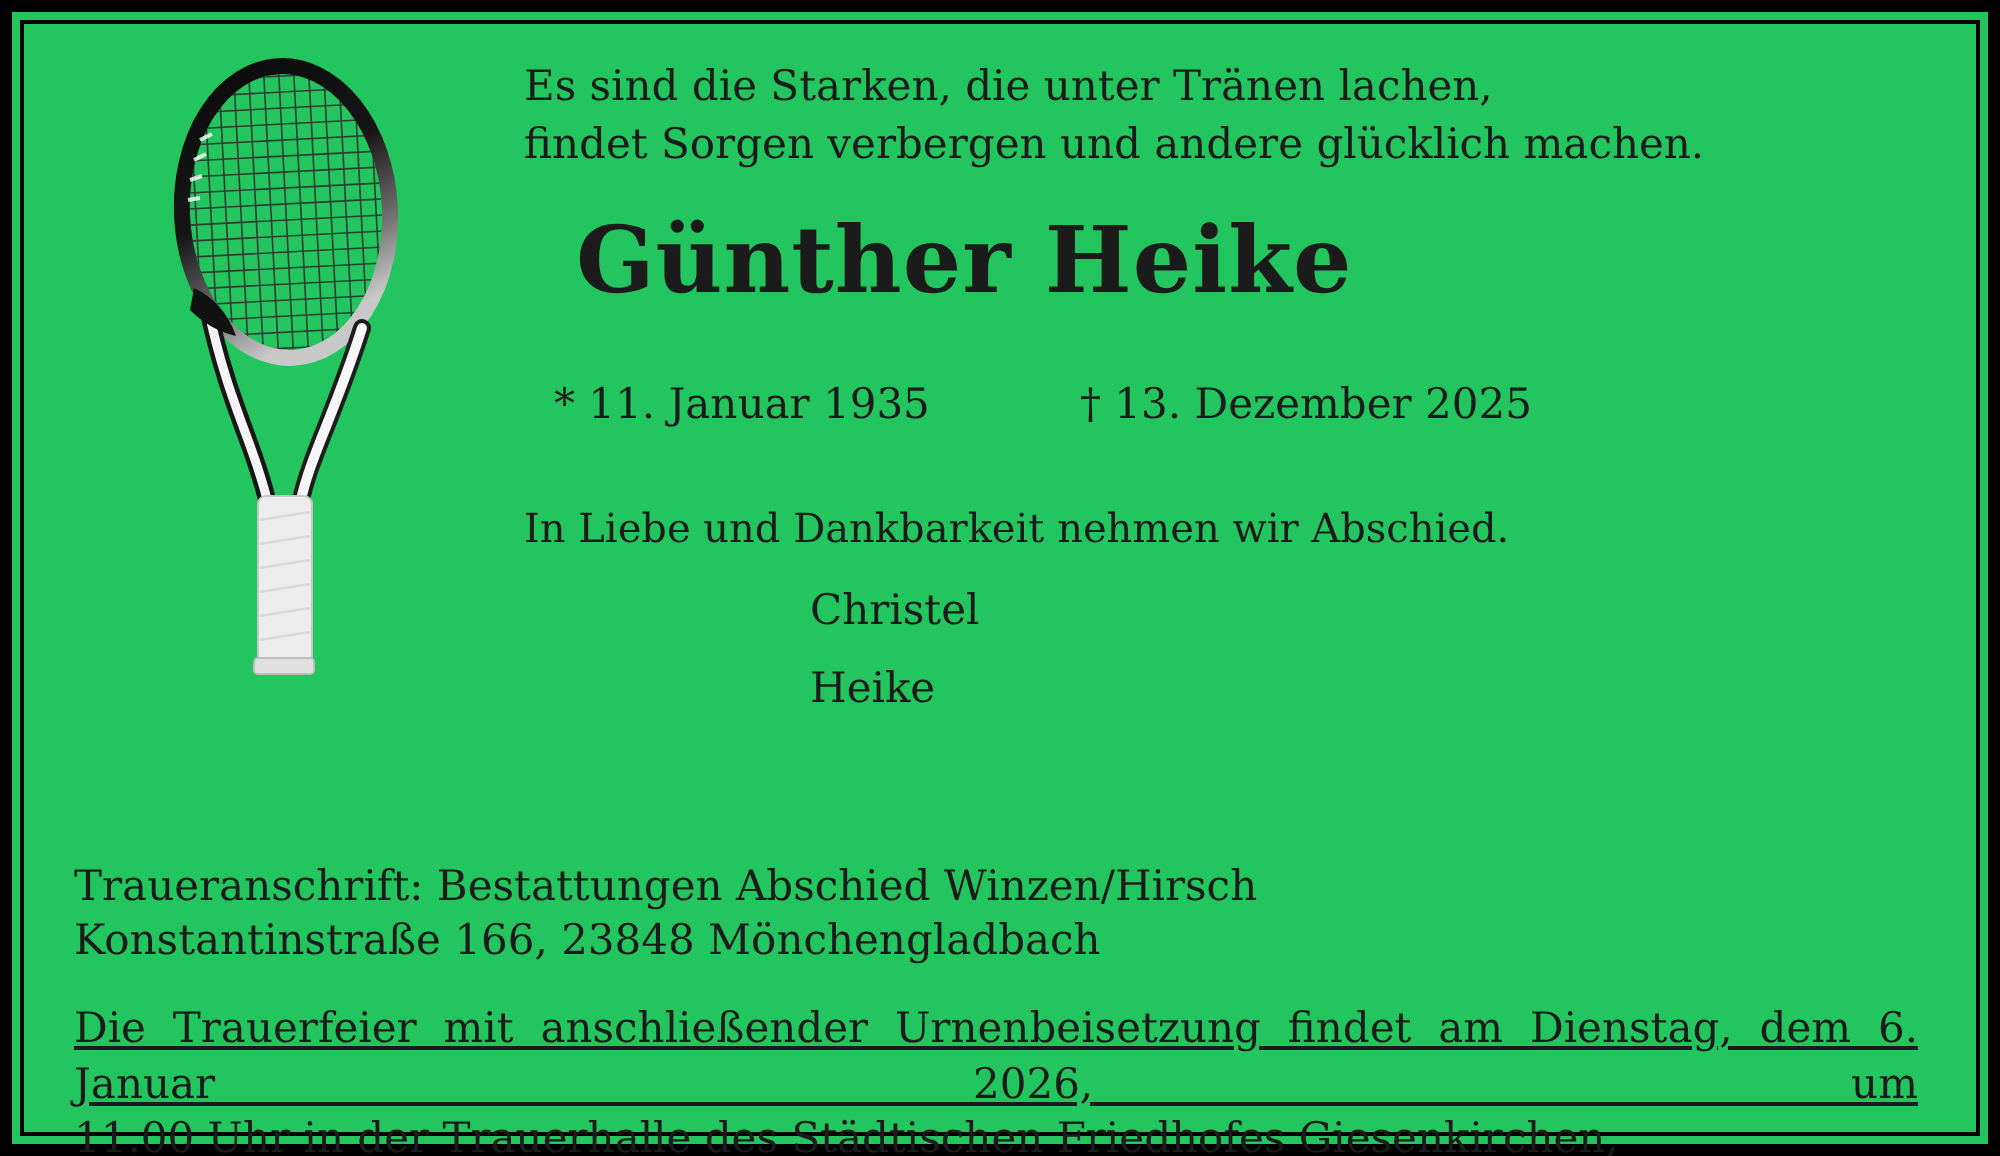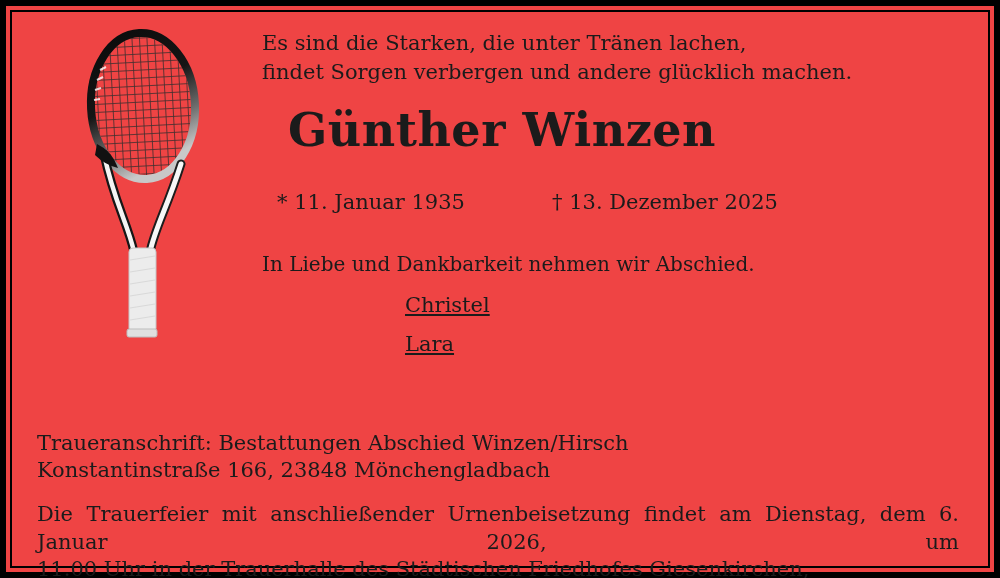--- a/index.html
+++ b/index.html
@@ -1,20 +1,20 @@
 <!DOCTYPE html>
 <html><head>
 <meta charset="utf-8">
 <style>
   html, body { margin: 0; padding: 0; background: #ffffff; }
   .page {
     position: relative;
     width: 1000px;
     height: 578px;
-    background: #ef4444;
+    background: #22c55e;
     font-family: "DejaVu Serif", "Liberation Serif", serif;
     color: #1b1b1b;
     overflow: hidden;
   }
   .outer-frame {
     position: absolute; inset: 0;
     border: 6px solid #000;
     pointer-events: none;
   }
   .inner-frame {
@@ -43,54 +43,53 @@
     white-space: nowrap;
   }
   .dates {
     position: absolute;
     left: 0; top: 189px;
     width: 1000px;
     font-size: 21px;
     line-height: 27px;
   }
   .birth { position: absolute; left: 277px; top: 0; white-space: nowrap; text-align: right; }
-  .death { position: absolute; left: 552px; top: 0; white-space: nowrap; }
+  .death { position: absolute; left: 540px; top: 0; white-space: nowrap; }
   .farewell {
     position: absolute;
     left: 262px; top: 250px;
     font-size: 20px;
     line-height: 28px;
     white-space: nowrap;
   }
   .mourners {
     position: absolute;
     left: 405px; top: 294px;
     font-size: 21px;
   }
   .mourners div {
     line-height: 22px;
     margin-bottom: 16.5px;
     white-space: nowrap;
-    text-decoration: underline;
   }
   .address {
     position: absolute;
     left: 37px; top: 430px;
     font-size: 21px;
     line-height: 27px;
     white-space: nowrap;
   }
   .funeral {
     position: absolute;
     left: 37px; top: 501px;
     width: 922px;
     font-size: 21px;
     line-height: 27.5px;
   }
-  .funeral .line1 { text-align: justify; text-align-last: justify; }
+  .funeral .line1 { text-align: justify; text-align-last: justify; text-decoration: underline; }
   .funeral .line2 { text-align: left; }
 </style>
 </head>
 <body>
 
 <div class="page">
 
   <div class="outer-frame"></div>
   <div class="inner-frame"></div>
 
@@ -167,32 +166,32 @@
       <line x1="60" y1="302" x2="85" y2="298"></line>
     </g>
     <rect x="57" y="311" width="30" height="8" rx="2" fill="#e0e0e0" stroke="#bdbdbd" stroke-width="1"></rect>
   </svg>
 
   <div class="quote">
     <div>Es sind die Starken, die unter Tränen lachen,</div>
     <div>findet Sorgen verbergen und andere glücklich machen.</div>
   </div>
 
-  <div class="name">Günther Winzen</div>
+  <div class="name">Günther Heike</div>
 
   <div class="dates">
     <span class="birth">* 11. Januar 1935</span>
     <span class="death">† 13. Dezember 2025</span>
   </div>
 
   <div class="farewell">In Liebe und Dankbarkeit nehmen wir Abschied.</div>
 
   <div class="mourners">
     <div>Christel</div>
-    <div>Lara</div>
+    <div>Heike</div>
   </div>
 
   <div class="address">
     <div>Traueranschrift: Bestattungen Abschied Winzen/Hirsch</div>
     <div>Konstantinstraße 166, 23848 Mönchengladbach</div>
   </div>
 
   <div class="funeral">
     <div class="line1">Die Trauerfeier mit anschließender Urnenbeisetzung findet am Dienstag, dem 6. Januar 2026, um</div>
     <div class="line2">11.00 Uhr in der Trauerhalle des Städtischen Friedhofes Giesenkirchen, Nellessenweg statt.</div>

